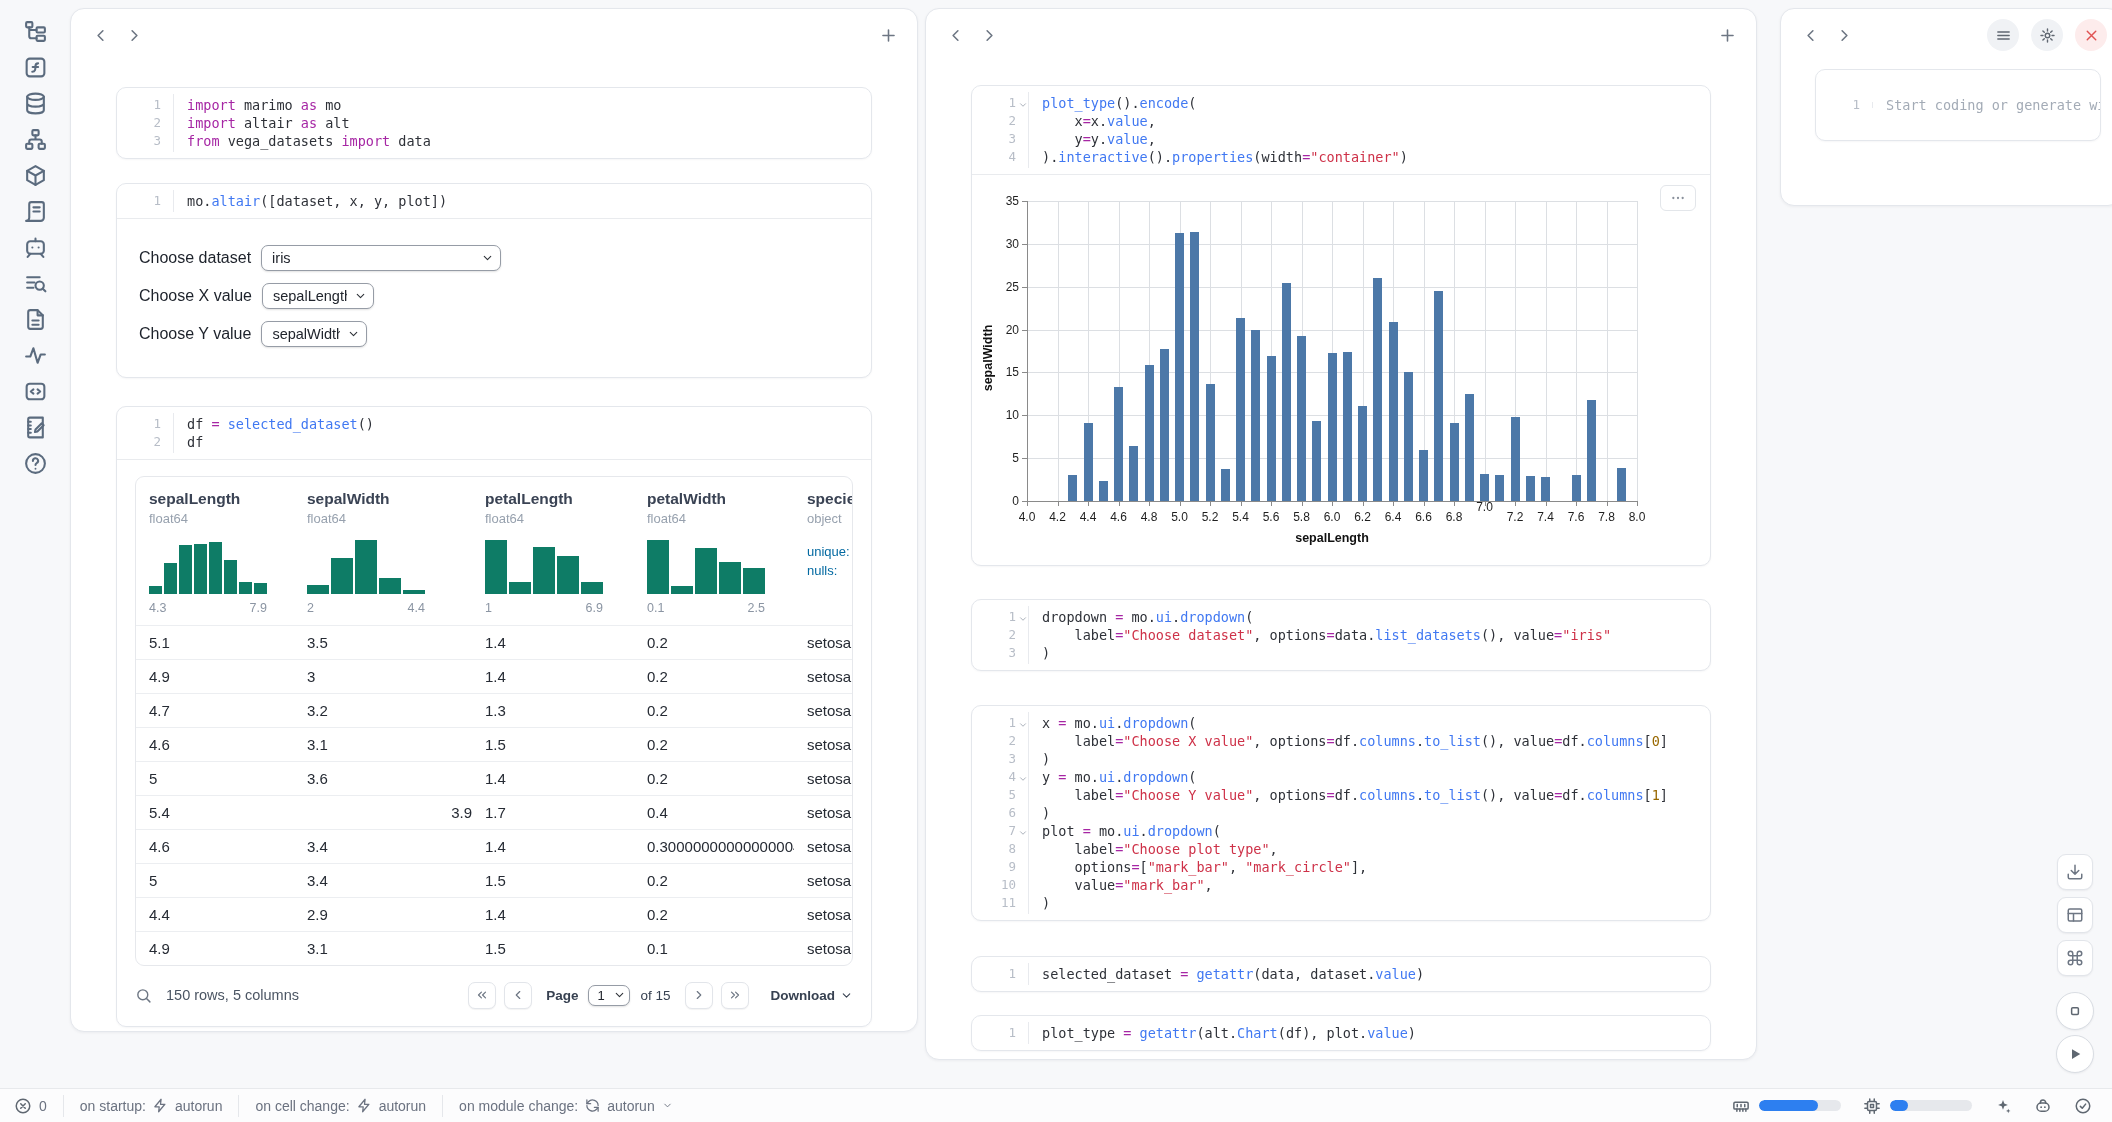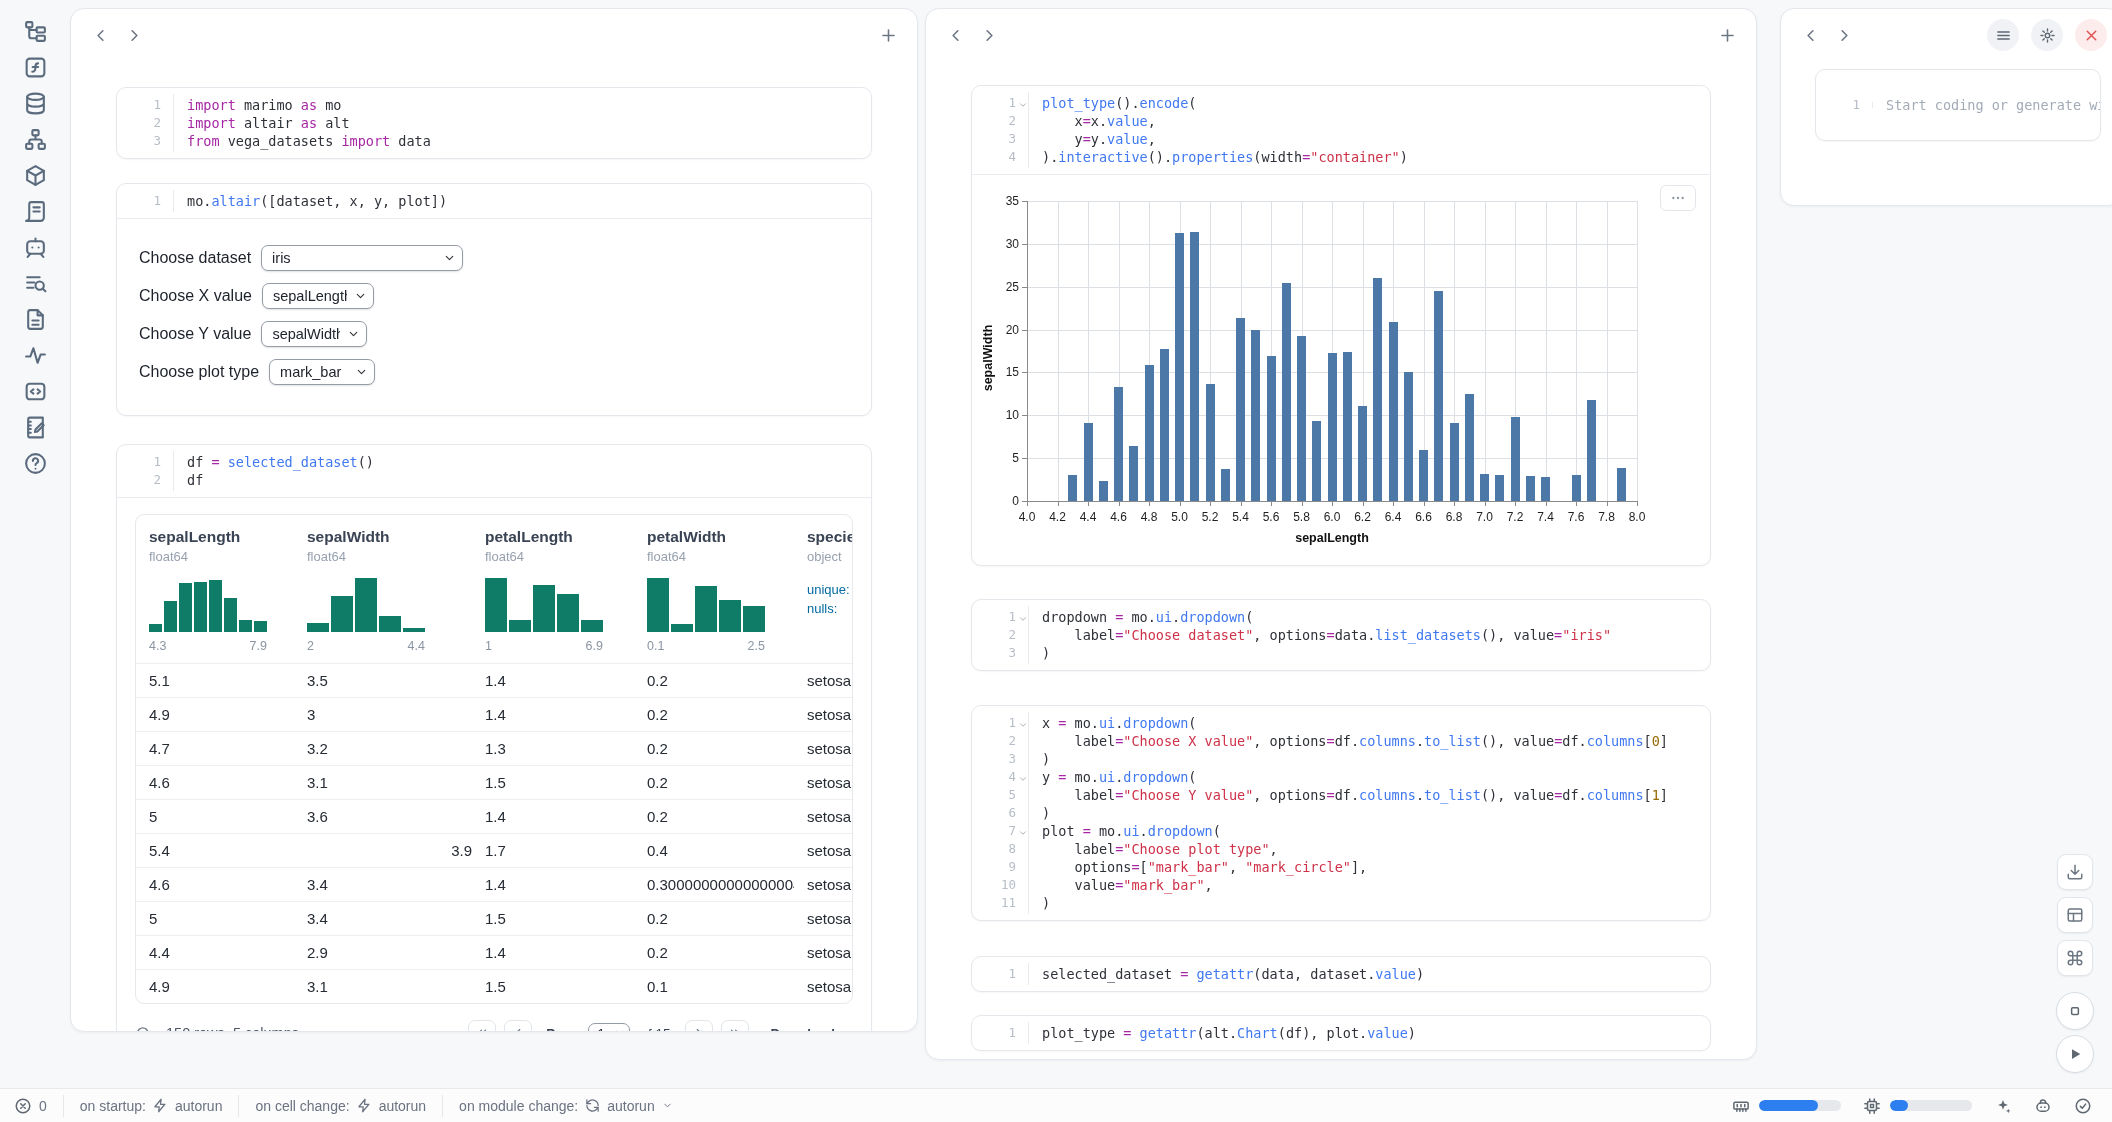--- a/index.html
+++ b/index.html
@@ -244,45 +244,37 @@
           <div class="code">
             <div class="cline">
               <div class="gut">1</div>
               <div class="ctext"><span>mo.</span><span class="tok-f">altair</span><span>([dataset, x, y, plot])</span></div>
             </div>
           </div>
           <div class="out">
             <div class="ctl-area">
               <div class="ctl-row">
                 <label>Choose dataset</label>
-                <span class="sel-wrap"><select style="width: 202px;"><option>iris</option></select><span class="sel-chev">
+                <span class="sel-wrap"><select style="width: 240px;"><option>iris</option></select><span class="sel-chev">
                     <svg viewBox="0 0 24 24" fill="none" stroke="currentColor" stroke-width="2" stroke-linecap="round" stroke-linejoin="round">
                       <path d="M6 9l6 6 6-6"></path>
                     </svg>
                   </span></span>
               </div>
               <div class="ctl-row">
                 <label>Choose X value</label>
                 <span class="sel-wrap"><select style="width: 112px;"><option>sepalLength</option></select><span class="sel-chev">
                     <svg viewBox="0 0 24 24" fill="none" stroke="currentColor" stroke-width="2" stroke-linecap="round" stroke-linejoin="round">
                       <path d="M6 9l6 6 6-6"></path>
                     </svg>
                   </span></span>
               </div>
               <div class="ctl-row">
                 <label>Choose Y value</label>
                 <span class="sel-wrap"><select style="width: 106px;"><option>sepalWidth</option></select><span class="sel-chev">
-                    <svg viewBox="0 0 24 24" fill="none" stroke="currentColor" stroke-width="2" stroke-linecap="round" stroke-linejoin="round">
-                      <path d="M6 9l6 6 6-6"></path>
-                    </svg>
-                  </span></span>
-              </div>
-              <div class="ctl-row">
-                <label>Choose plot type</label>
-                <span class="sel-wrap"><select style="width: 106px;"><option>mark_bar</option></select><span class="sel-chev">
                     <svg viewBox="0 0 24 24" fill="none" stroke="currentColor" stroke-width="2" stroke-linecap="round" stroke-linejoin="round">
                       <path d="M6 9l6 6 6-6"></path>
                     </svg>
                   </span></span>
               </div>
             </div>
           </div>
         </div>
         <div class="cell" style="margin-top: 28px;">
           <div class="code">
@@ -574,21 +566,21 @@
               <div class="tick" style="left: 421px; top: 326px; width: 1px; height: 5px;"></div>
               <div class="xlab" style="left: 421px; top: 335px;">6.4</div>
               <div class="gl" style="left: 451.5px; top: 26px; width: 1px; height: 300px;"></div>
               <div class="tick" style="left: 451.5px; top: 326px; width: 1px; height: 5px;"></div>
               <div class="xlab" style="left: 451.5px; top: 335px;">6.6</div>
               <div class="gl" style="left: 482px; top: 26px; width: 1px; height: 300px;"></div>
               <div class="tick" style="left: 482px; top: 326px; width: 1px; height: 5px;"></div>
               <div class="xlab" style="left: 482px; top: 335px;">6.8</div>
               <div class="gl" style="left: 512.5px; top: 26px; width: 1px; height: 300px;"></div>
               <div class="tick" style="left: 512.5px; top: 326px; width: 1px; height: 5px;"></div>
-              <div class="xlab" style="left: 512.5px; top: 335px;">7.0</div>
+              <div class="xlab" style="left: 512.5px; top: 325px;">7.0</div>
               <div class="gl" style="left: 543px; top: 26px; width: 1px; height: 300px;"></div>
               <div class="tick" style="left: 543px; top: 326px; width: 1px; height: 5px;"></div>
               <div class="xlab" style="left: 543px; top: 335px;">7.2</div>
               <div class="gl" style="left: 573.5px; top: 26px; width: 1px; height: 300px;"></div>
               <div class="tick" style="left: 573.5px; top: 326px; width: 1px; height: 5px;"></div>
               <div class="xlab" style="left: 573.5px; top: 335px;">7.4</div>
               <div class="gl" style="left: 604px; top: 26px; width: 1px; height: 300px;"></div>
               <div class="tick" style="left: 604px; top: 326px; width: 1px; height: 5px;"></div>
               <div class="xlab" style="left: 604px; top: 335px;">7.6</div>
               <div class="gl" style="left: 634.5px; top: 26px; width: 1px; height: 300px;"></div>

